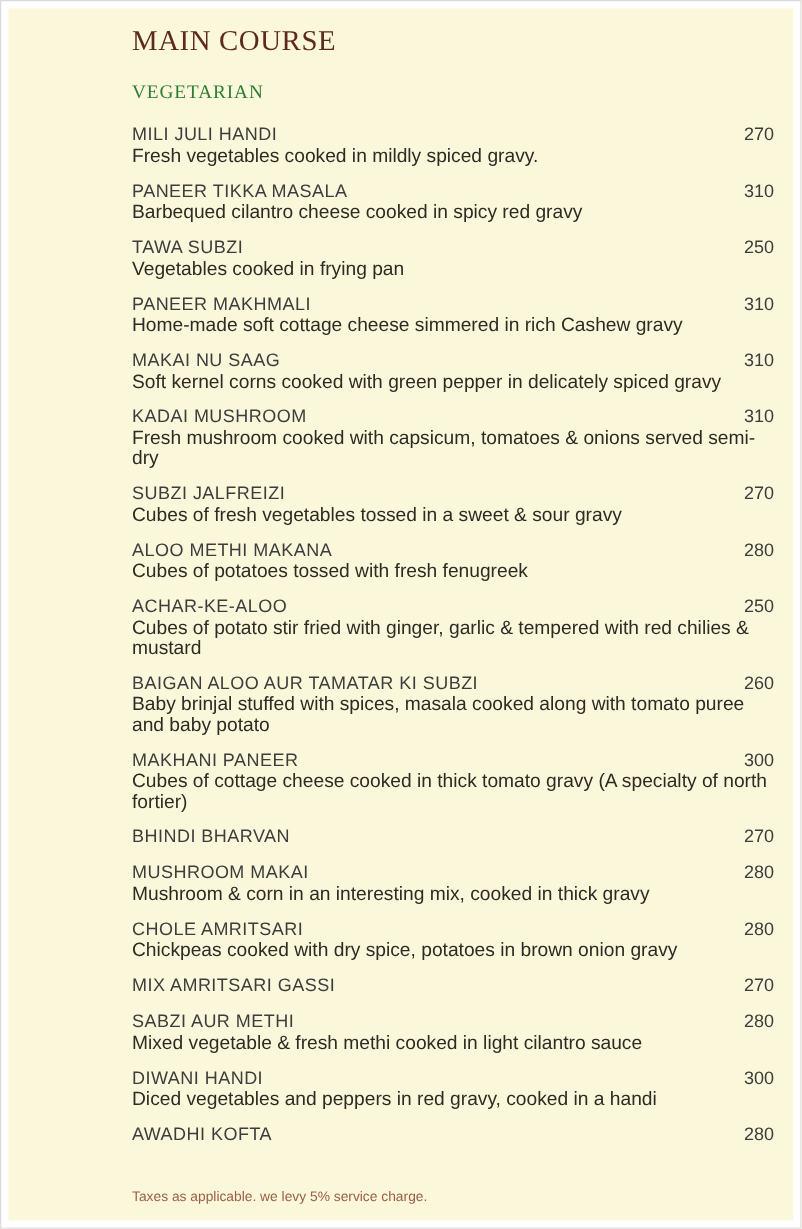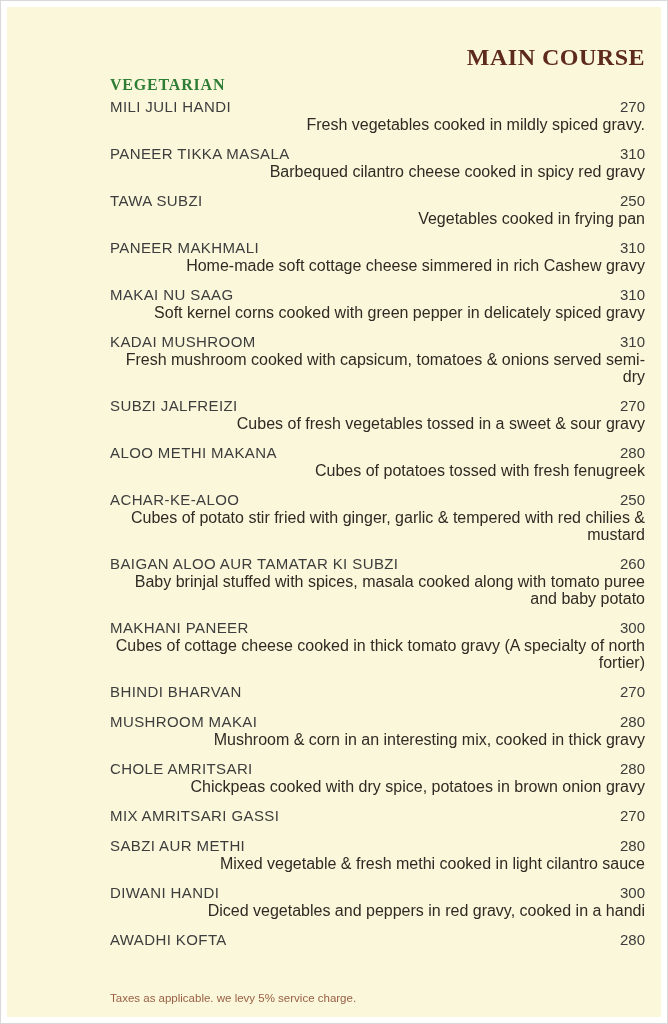--- a/index.html
+++ b/index.html
@@ -26,41 +26,40 @@
     outline:1px solid #d9d9d9;
     outline-offset:-1px;
     position:relative;
     overflow:hidden;
   }
   .content{
     position:absolute;
     top:0;left:103px;right:16px;bottom:0;
   }
   .page-title{
-    margin-top:37px;
-    text-align:right;
+    margin-top:15px;
+    text-align:left;
     font-family:"Liberation Serif",serif;
-    font-weight:bold;
+    font-weight:normal;
     font-size:24px;
     line-height:26px;
     letter-spacing:0.5px;
     color:var(--title);
   }
   .section-heading{
-    margin-top:5px;
+    margin-top:20px;
     font-family:"Liberation Serif",serif;
-    font-weight:bold;
+    font-weight:normal;
     font-size:16px;
     line-height:19px;
     letter-spacing:0.8px;
     color:var(--section);
   }
   .items{
-    margin-top:4px;
-    text-align:right;
+    margin-top:17px;
   }
   .item{
     margin-bottom:12px;
   }
   .item-row{
     display:flex;
     justify-content:space-between;
     align-items:baseline;
   }
   .item-name{

